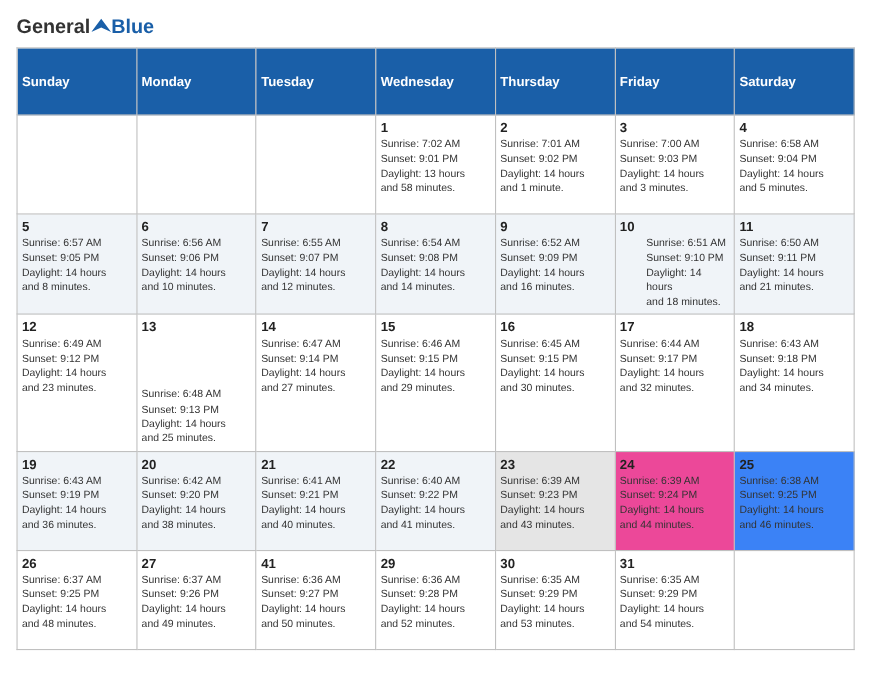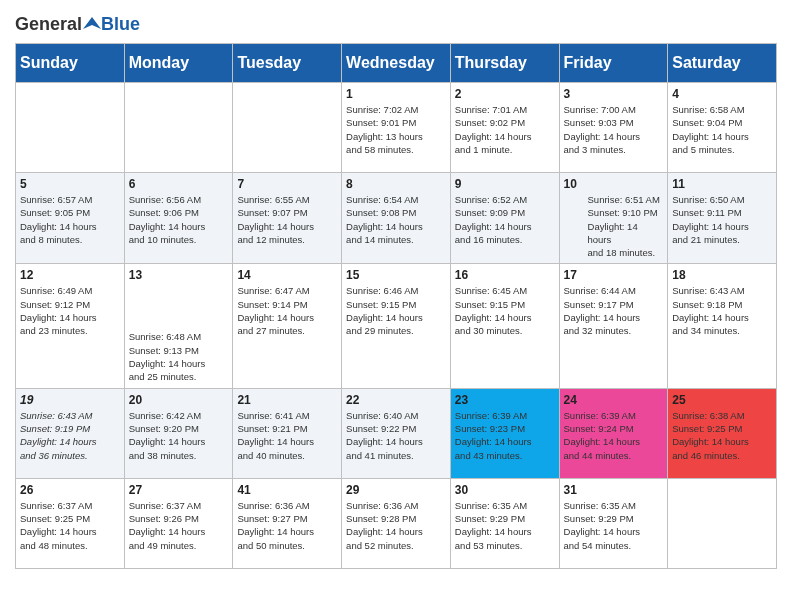--- a/index.html
+++ b/index.html
@@ -39,23 +39,23 @@
       color: #444;
     }
     .calendar {
       width: 100%;
       border-collapse: collapse;
       table-layout: fixed;
     }
     .calendar th {
       background: #1a5fa8;
       color: #fff;
-      font-size: 16px;
+      font-size: 12px;
       font-weight: bold;
-      padding: 10px 4px;
+      padding: 23px 4px;
       text-align: left;
       border: 1px solid #c0c0c0;
     }
     .calendar td {
       vertical-align: top;
       border: 1px solid #c0c0c0;
       padding: 4px 4px;
       font-size: 10px;
       color: #333;
       min-height: 80px;
@@ -244,21 +244,21 @@
         </td>
         <td>
           <span class="day-number">18</span>
           <div class="day-info" style="white-space: pre-line;">Sunrise: 6:43 AM
 Sunset: 9:18 PM
 Daylight: 14 hours
 and 34 minutes.</div>
         </td>
       </tr>
       <tr>
-        <td style="background: rgb(240, 244, 248); font-style: italic;">
+        <td style="background: rgb(240, 244, 248);">
           <span class="day-number">19</span>
           <div class="day-info" style="white-space: pre-line;">Sunrise: 6:43 AM
 Sunset: 9:19 PM
 Daylight: 14 hours
 and 36 minutes.</div>
         </td>
         <td style="background: rgb(240, 244, 248);">
           <span class="day-number">20</span>
           <div class="day-info" style="white-space: pre-line;">Sunrise: 6:42 AM
 Sunset: 9:20 PM
@@ -272,35 +272,35 @@
 Daylight: 14 hours
 and 40 minutes.</div>
         </td>
         <td style="background: rgb(240, 244, 248);">
           <span class="day-number">22</span>
           <div class="day-info" style="white-space: pre-line;">Sunrise: 6:40 AM
 Sunset: 9:22 PM
 Daylight: 14 hours
 and 41 minutes.</div>
         </td>
-        <td style="background: #0ea5e9;">
+        <td style="background: #e5e5e5;">
           <span class="day-number">23</span>
           <div class="day-info" style="white-space: pre-line;">Sunrise: 6:39 AM
 Sunset: 9:23 PM
 Daylight: 14 hours
 and 43 minutes.</div>
         </td>
         <td style="background: #ec4899;">
           <span class="day-number">24</span>
           <div class="day-info" style="white-space: pre-line;">Sunrise: 6:39 AM
 Sunset: 9:24 PM
 Daylight: 14 hours
 and 44 minutes.</div>
         </td>
-        <td style="background: #ef4444;">
+        <td style="background: #3b82f6;">
           <span class="day-number">25</span>
           <div class="day-info" style="white-space: pre-line;">Sunrise: 6:38 AM
 Sunset: 9:25 PM
 Daylight: 14 hours
 and 46 minutes.</div>
         </td>
       </tr>
       <tr>
         <td>
           <span class="day-number">26</span>

